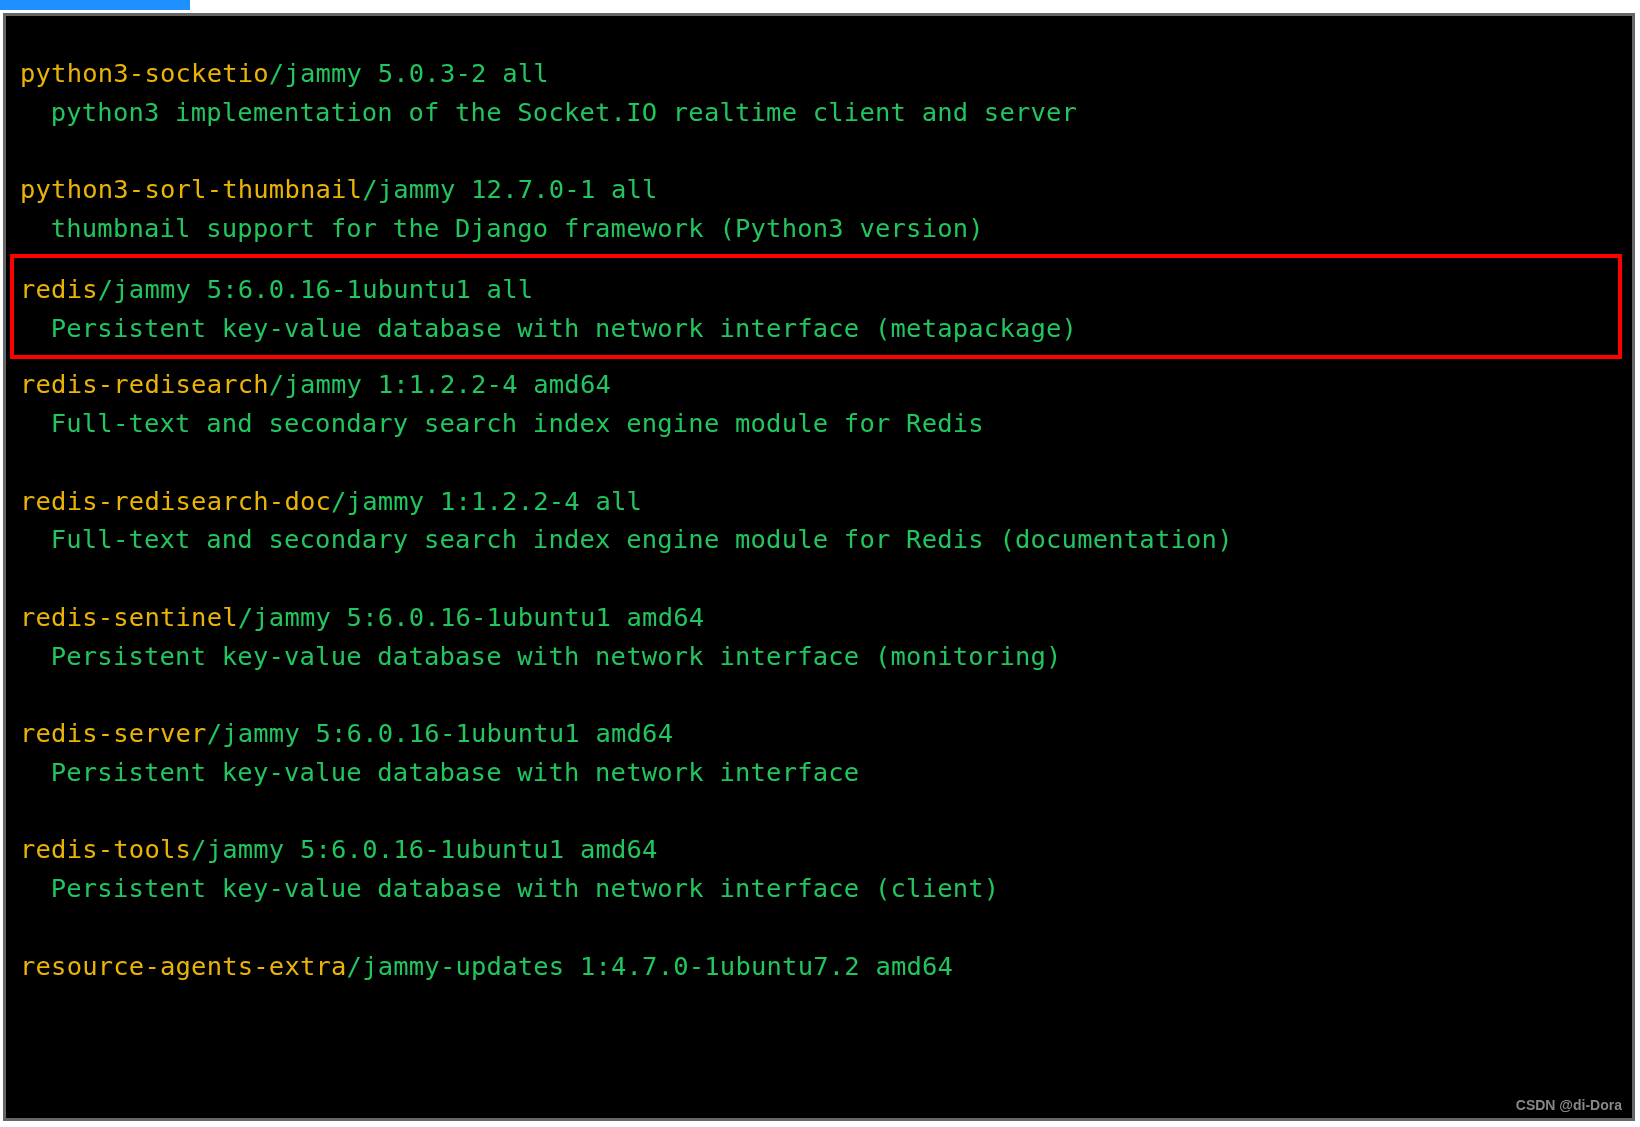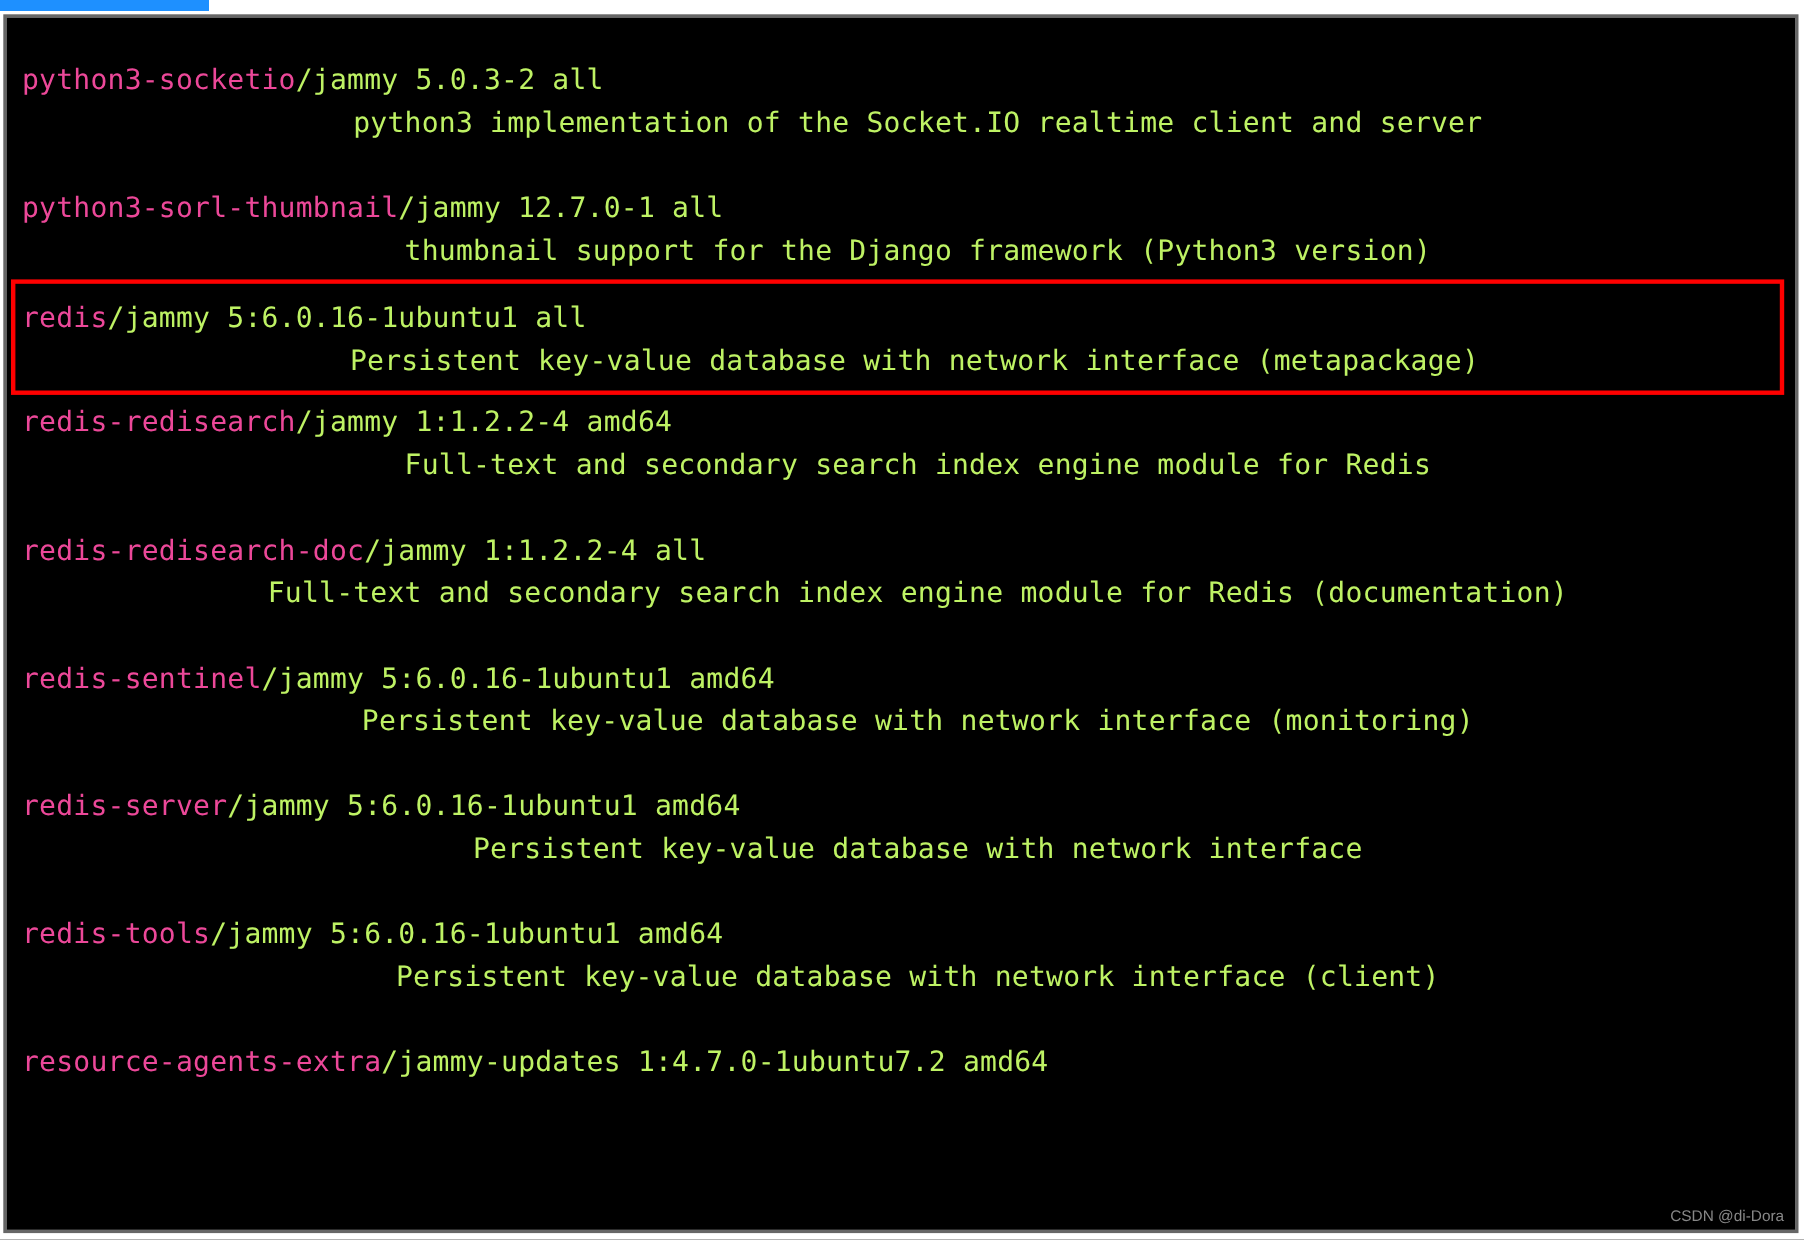--- a/index.html
+++ b/index.html
@@ -32,40 +32,41 @@
       background: #000;
       color: #e8e8e8;
       padding: 38px 14px 14px 14px;
       font-size: 25.5px;
       line-height: 1.52;
       white-space: pre;
       font-weight: 500;
       letter-spacing: 0.2px;
       height: 100%;
     }
-    .pkg { color: #ec4899; }
-    .plain { color: #bef264; text-align: center; }
+    .pkg { color: #eab308; }
+    .plain { color: #22c55e; }
     .entry { margin: 0; padding: 0; position: relative; }
     .highlight-box {
       border: 4px solid #ff0000;
       margin-left: -10px;
       margin-right: -4px;
       padding: 12px 6px 8px 6px;
       margin-top: 6px;
       margin-bottom: 6px;
     }
     .desc-indent { padding-left: 2ch; display: block; }
     .gap { height: 1.52em; }
     .watermark {
       position: absolute;
       bottom: 14px;
       right: 18px;
       color: #888;
       font-size: 14px;
       font-family: Arial, sans-serif;
+      font-weight: bold;
     }
   </style>
 </head>
 <body>
 
 <div class="loading-bar"></div>
 
 <div class="terminal-frame">
   <div class="terminal" id="term"><div class="entry"><div><span class="pkg">python3-socketio</span><span class="plain">/jammy 5.0.3-2 all</span></div><span class="desc-indent plain">python3 implementation of the Socket.IO realtime client and server</span></div><div class="gap"></div><div class="entry"><div><span class="pkg">python3-sorl-thumbnail</span><span class="plain">/jammy 12.7.0-1 all</span></div><span class="desc-indent plain">thumbnail support for the Django framework (Python3 version)</span></div><div class="entry highlight-box"><div><span class="pkg">redis</span><span class="plain">/jammy 5:6.0.16-1ubuntu1 all</span></div><span class="desc-indent plain">Persistent key-value database with network interface (metapackage)</span></div><div class="entry"><div><span class="pkg">redis-redisearch</span><span class="plain">/jammy 1:1.2.2-4 amd64</span></div><span class="desc-indent plain">Full-text and secondary search index engine module for Redis</span></div><div class="gap"></div><div class="entry"><div><span class="pkg">redis-redisearch-doc</span><span class="plain">/jammy 1:1.2.2-4 all</span></div><span class="desc-indent plain">Full-text and secondary search index engine module for Redis (documentation)</span></div><div class="gap"></div><div class="entry"><div><span class="pkg">redis-sentinel</span><span class="plain">/jammy 5:6.0.16-1ubuntu1 amd64</span></div><span class="desc-indent plain">Persistent key-value database with network interface (monitoring)</span></div><div class="gap"></div><div class="entry"><div><span class="pkg">redis-server</span><span class="plain">/jammy 5:6.0.16-1ubuntu1 amd64</span></div><span class="desc-indent plain">Persistent key-value database with network interface</span></div><div class="gap"></div><div class="entry"><div><span class="pkg">redis-tools</span><span class="plain">/jammy 5:6.0.16-1ubuntu1 amd64</span></div><span class="desc-indent plain">Persistent key-value database with network interface (client)</span></div><div class="gap"></div><div class="entry"><div><span class="pkg">resource-agents-extra</span><span class="plain">/jammy-updates 1:4.7.0-1ubuntu7.2 amd64</span></div></div></div>
 </div>

